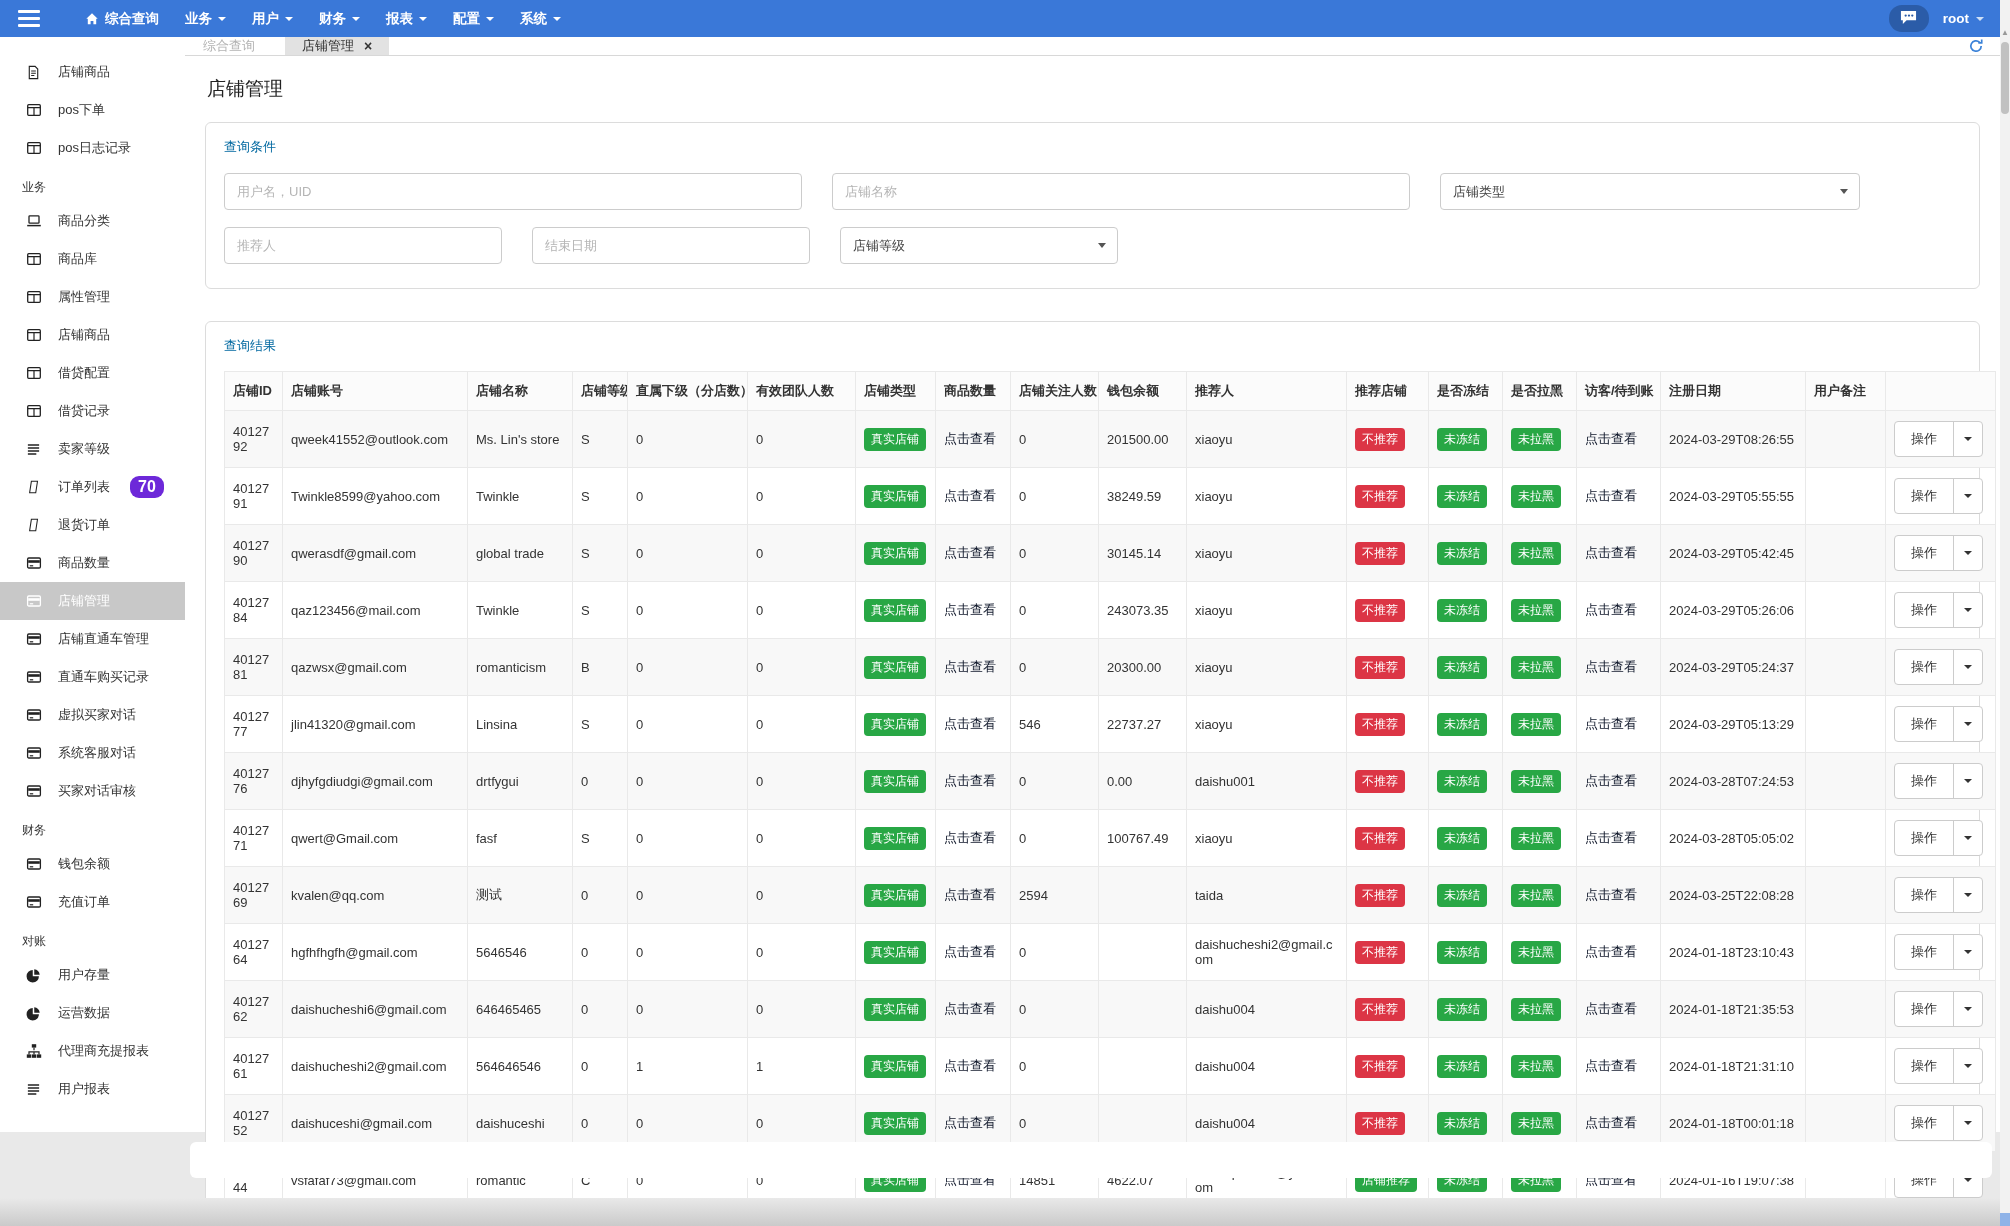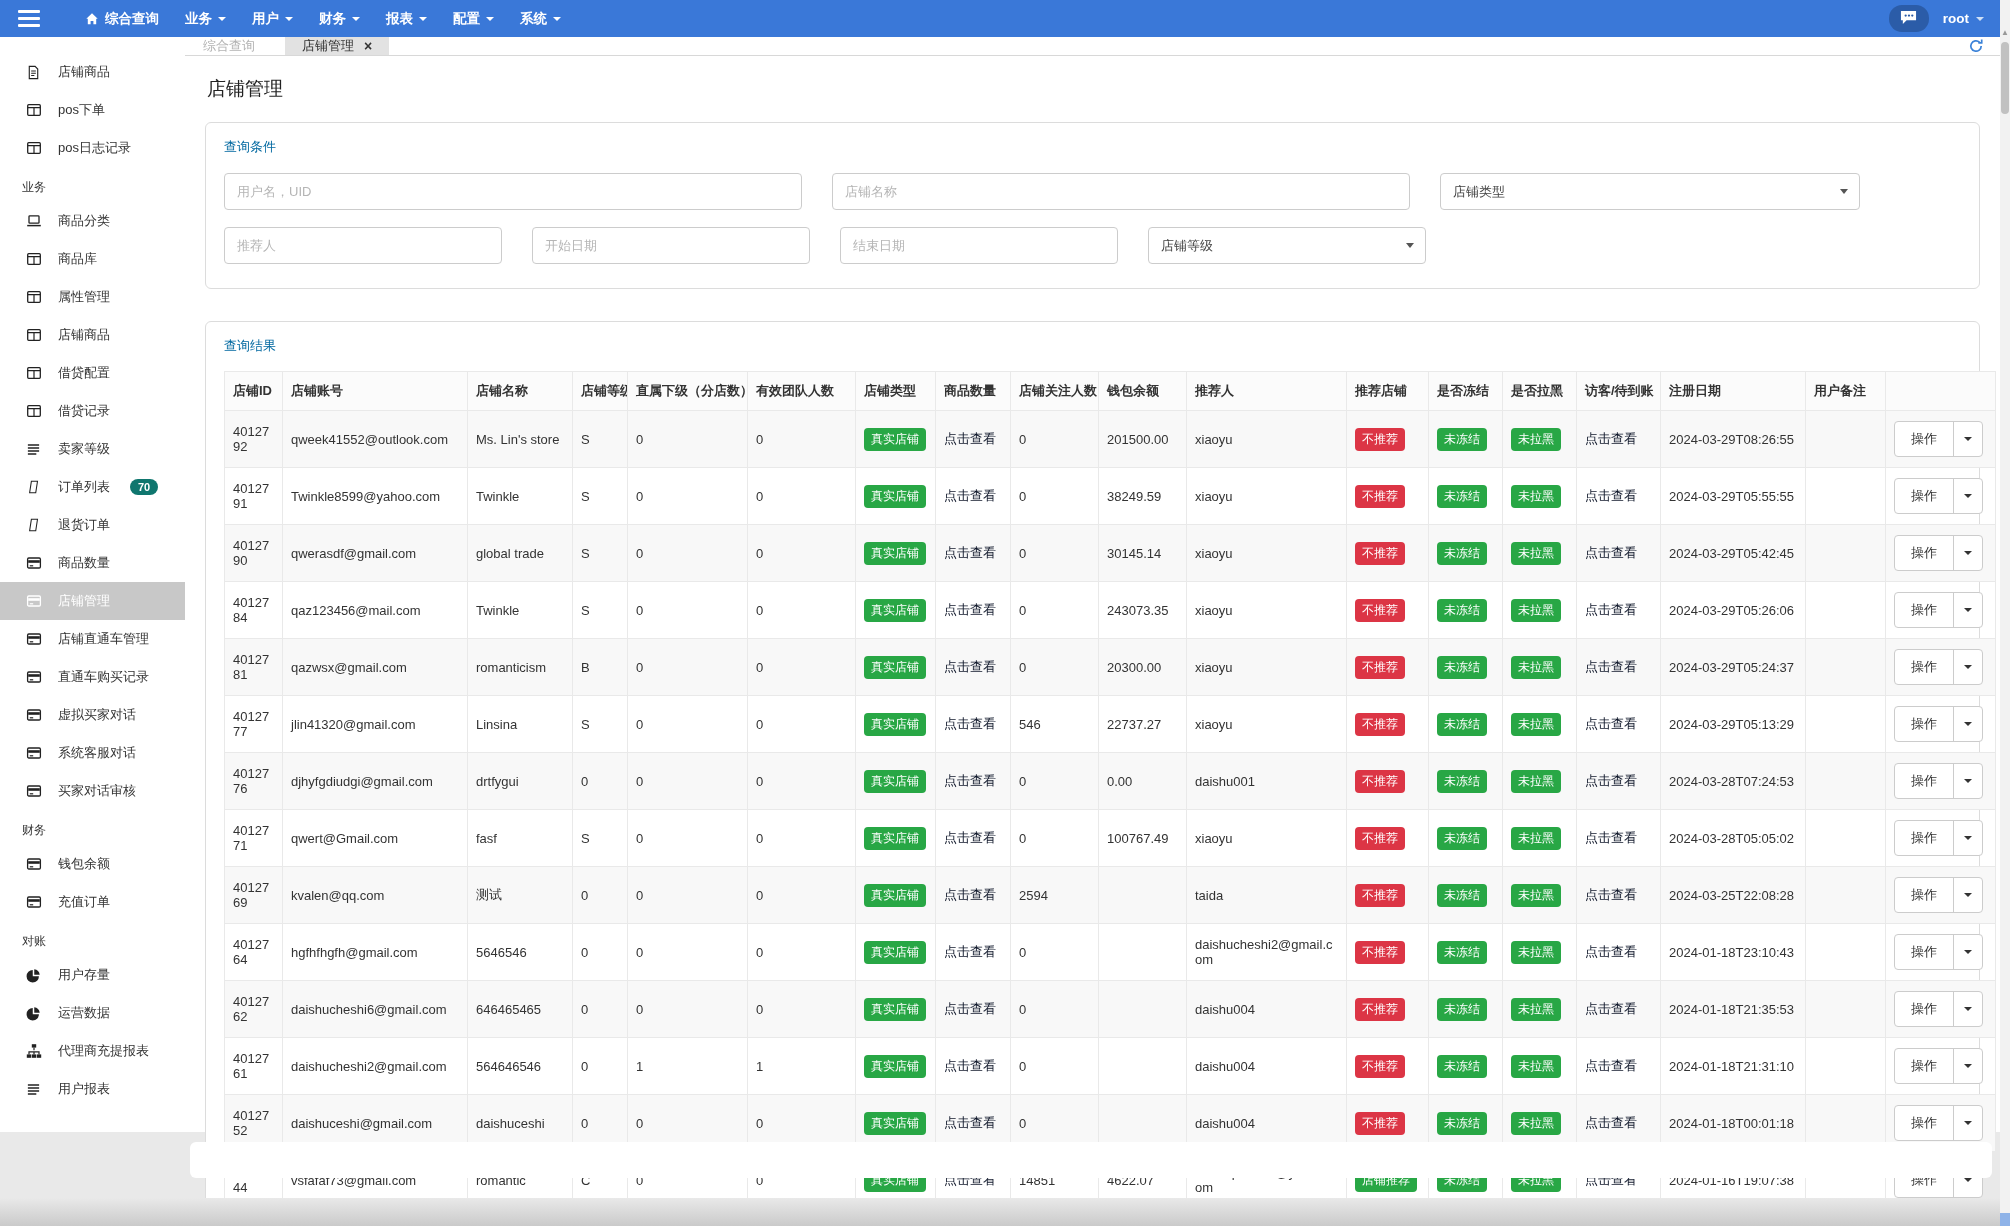--- a/index.html
+++ b/index.html
@@ -25,21 +25,21 @@
   .user-menu .caret-down { border-top-color:#cfe0f5; }
   
   .layout { position:absolute; top:37px; left:0; width:2000px; height:1095px; background:#fff; display:flex; }
   
   .sidebar { width:185px; flex:0 0 185px; padding-top:16px; }
   .side-item { display:flex; align-items:center; gap:16px; height:38px; padding-left:25px; font-size:13px; color:#333; cursor:pointer; }
   .side-item .icon { width:17px; display:inline-flex; justify-content:center; color:#222; }
   .side-item.active { background:#c8c8c8; color:#fff; }
   .side-item.active .icon { color:#fff; }
   .side-section { padding:12px 0 6px 22px; font-size:12px; color:#333; }
-  .count-badge { background:#0f766e; color:#fff; font-size:11px; border-radius:9px; padding:2px 8px; margin-left:4px; font-weight:bold; }
+  .count-badge { background:#6d28d9; color:#fff; font-size:16px; border-radius:9px; padding:2px 8px; margin-left:4px; font-weight:bold; }
   
   .main { flex:1; display:flex; flex-direction:column; min-width:0; }
   .tabbar { height:37px; border-bottom:1px solid #d8d8d8; display:flex; align-items:stretch; padding-left:18px; }
   .tab-inactive { align-self:center; font-size:13px; color:#b3b3b3; margin-right:30px; cursor:pointer; }
   .tab-active { background:#e2e2e2; display:flex; align-items:center; gap:10px; padding:0 17px; font-size:13px; color:#333; cursor:pointer; }
   .tab-close { font-size:14px; font-weight:bold; color:#333; cursor:pointer; line-height:1; }
   .refresh-btn { margin-left:auto; margin-right:16px; align-self:center; background:none; border:none; cursor:pointer; display:flex; }
   .content { padding:14px 20px 0 20px; }
   .page-title { font-size:19px; font-weight:400; color:#222; margin:6px 0 20px 2px; }
   
@@ -401,21 +401,20 @@
         <div class="form-row">
           <input class="ctl w-lg" placeholder="用户名，UID" style="">
           <input class="ctl w-lg" placeholder="店铺名称" style="">
           <div class="ctl w-md select-wrap">
             <span class="sel-text">店铺类型</span>
             <i class="sel-chevron"></i>
           </div>
         </div>
         <div class="form-row">
           <input class="ctl w-sm" placeholder="推荐人" style="">
-          <input class="ctl w-sm" placeholder="开始日期" style="">
           <input class="ctl w-sm" placeholder="结束日期" style="">
           <div class="ctl w-sm select-wrap">
             <span class="sel-text">店铺等级</span>
             <i class="sel-chevron"></i>
           </div>
         </div>
       </section>
 
       <section class="card results-card">
         <div class="card-title">查询结果</div>

